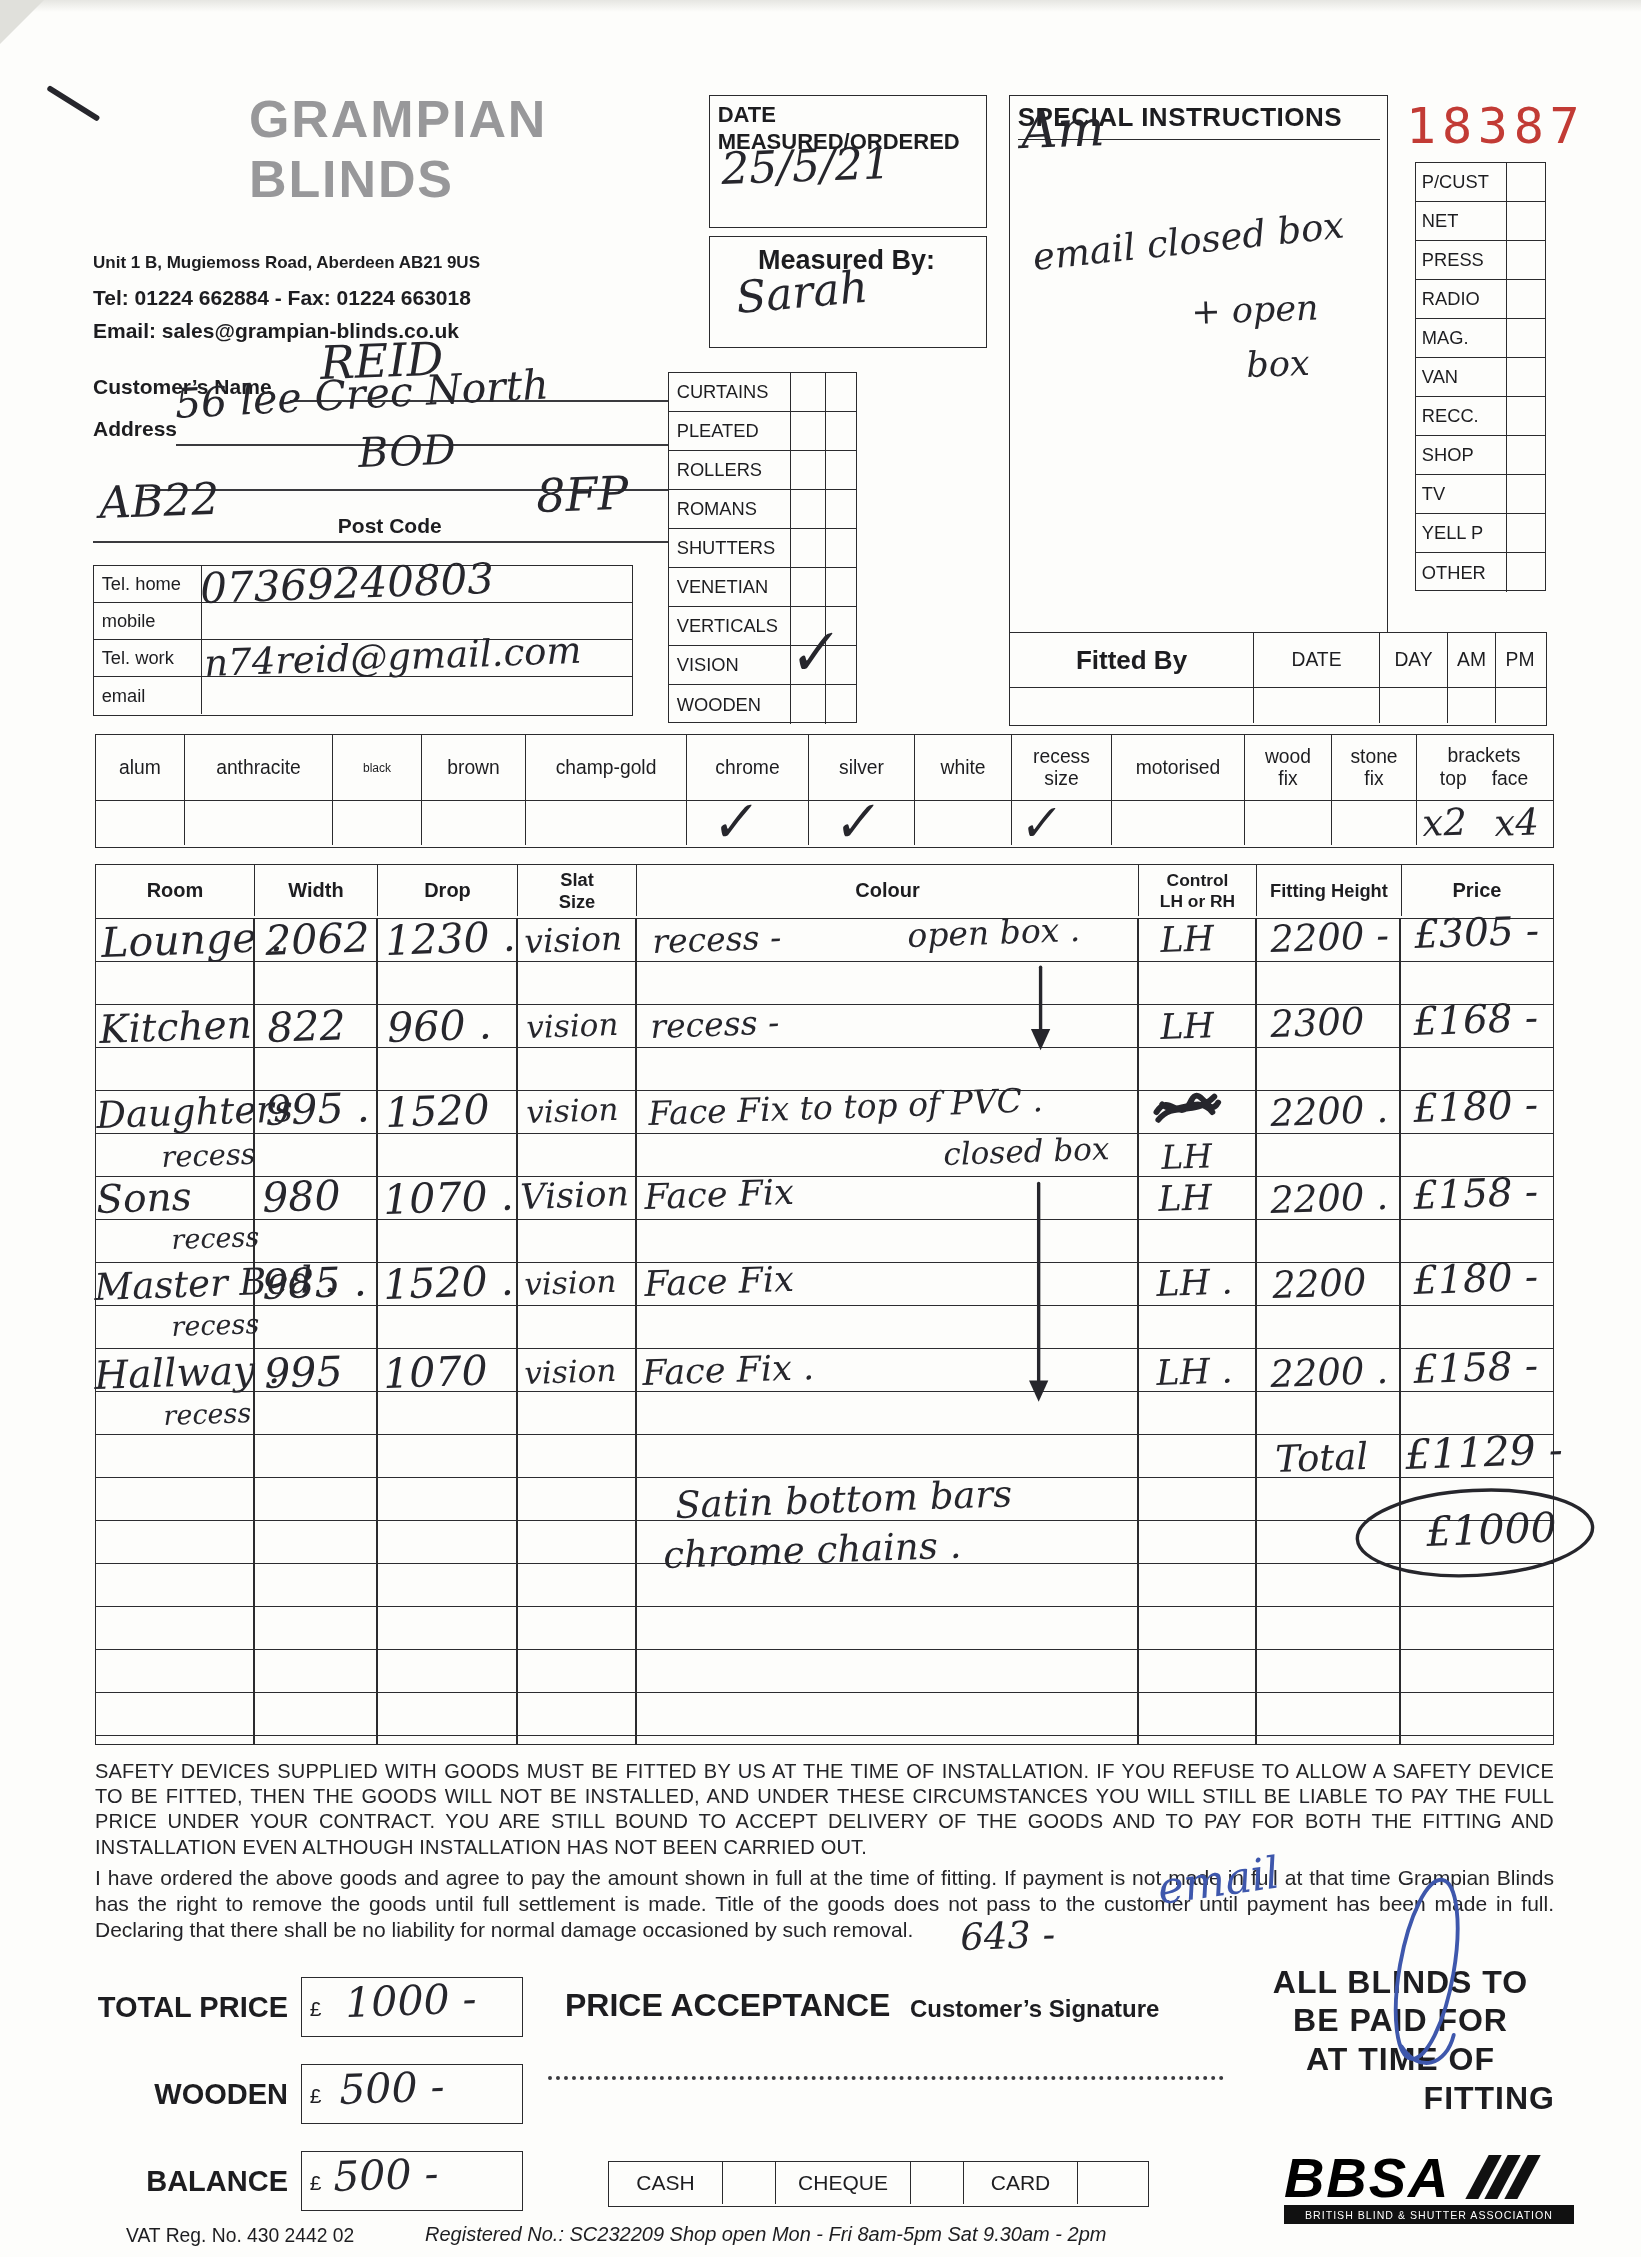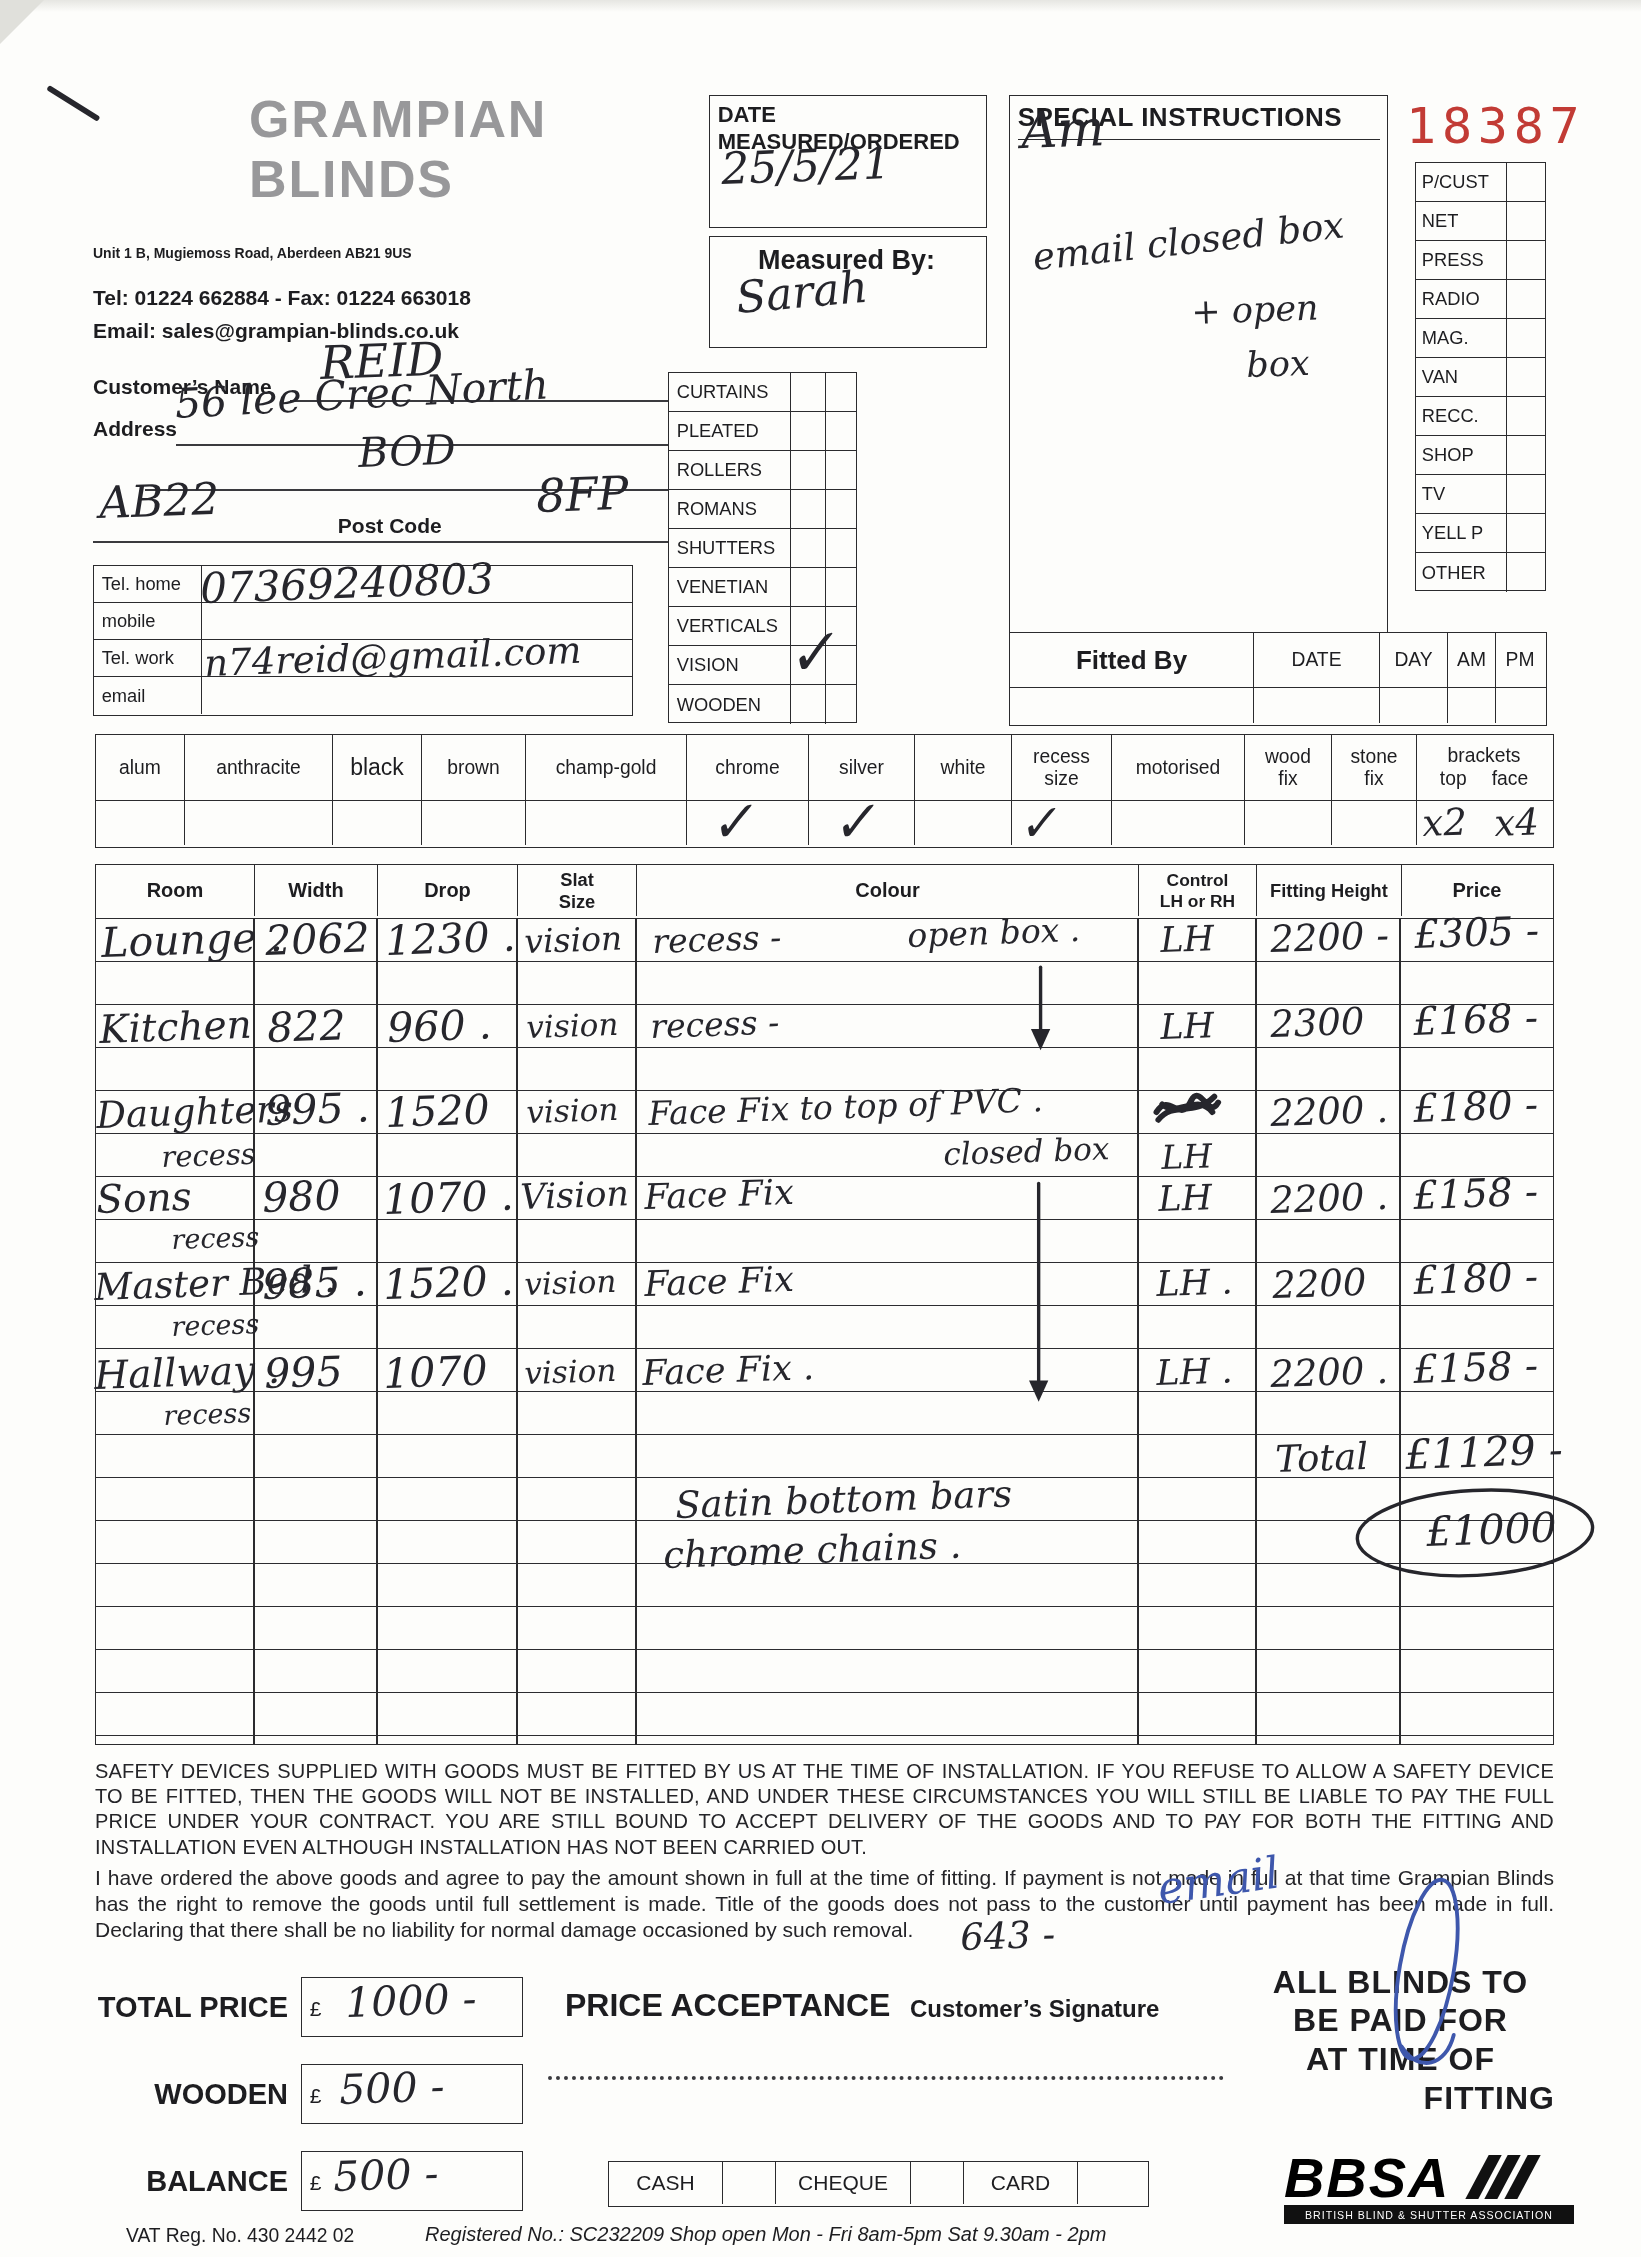--- a/index.html
+++ b/index.html
@@ -24,21 +24,21 @@
 </head>
 <body>
 
 <div id="page">
 
   <div class="abs" style="left:0;top:0;width:100%;height:11.6px;background:linear-gradient(#e6e6e2,#fdfdfb)"></div>
   <div class="abs" style="left:0;top:0;width:0;height:0;border-top:44px solid #e0e0db;border-right:44px solid transparent"></div>
 
   <div class="abs b" style="left:249px;top:89px;font-size:52px;color:#98989a;letter-spacing:1.9px">GRAMPIAN</div>
   <div class="abs b" style="left:249px;top:149px;font-size:52px;color:#98989a;letter-spacing:1.9px">BLINDS</div>
-  <div class="abs b" style="left:93px;top:245px;font-size:14px">Unit 1 B, Mugiemoss Road, Aberdeen AB21 9US</div>
+  <div class="abs b" style="left:93px;top:253px;font-size:17px">Unit 1 B, Mugiemoss Road, Aberdeen AB21 9US</div>
   <div class="abs b" style="left:93px;top:286px;font-size:21px">Tel: 01224 662884   -   Fax: 01224 663018</div>
   <div class="abs b" style="left:93px;top:319px;font-size:21px">Email: sales@grampian-blinds.co.uk</div>
 
   <div class="abs b" style="left:93px;top:375px;font-size:21px">Customer’s Name</div>
   <div class="underline" style="left:290px;top:400px;width:378px"></div>
   <div class="abs b" style="left:93px;top:417px;font-size:21px">Address</div>
   <div class="underline" style="left:176px;top:444px;width:492px"></div>
   <div class="underline" style="left:145px;top:489px;width:523px"></div>
   <div class="underline" style="left:93px;top:541px;width:575px"></div>
   <div class="abs b" style="left:332px;top:514px;font-size:21px;background:#fdfdfb;padding:0 5.8px">Post Code</div>
@@ -191,21 +191,21 @@
   <div class="box" style="left:95px;top:734px;width:1459px;height:114px">
     <div class="row rline" style="height:66px">
       <div class="cell center" style="width:89px;font-size:19.3px;flex-direction:column">
           <span>alum</span>
           <span></span>
         </div>
       <div class="cell center" style="width:148px;font-size:19.3px;flex-direction:column">
           <span>anthracite</span>
           <span></span>
         </div>
-      <div class="cell center" style="width:89px;font-size:23px;flex-direction:column">
+      <div class="cell center" style="width:89px;font-size:12px;flex-direction:column">
           <span>black</span>
           <span></span>
         </div>
       <div class="cell center" style="width:104px;font-size:19.3px;flex-direction:column">
           <span>brown</span>
           <span></span>
         </div>
       <div class="cell center" style="width:161px;font-size:19.3px;flex-direction:column">
           <span>champ-gold</span>
           <span></span>

